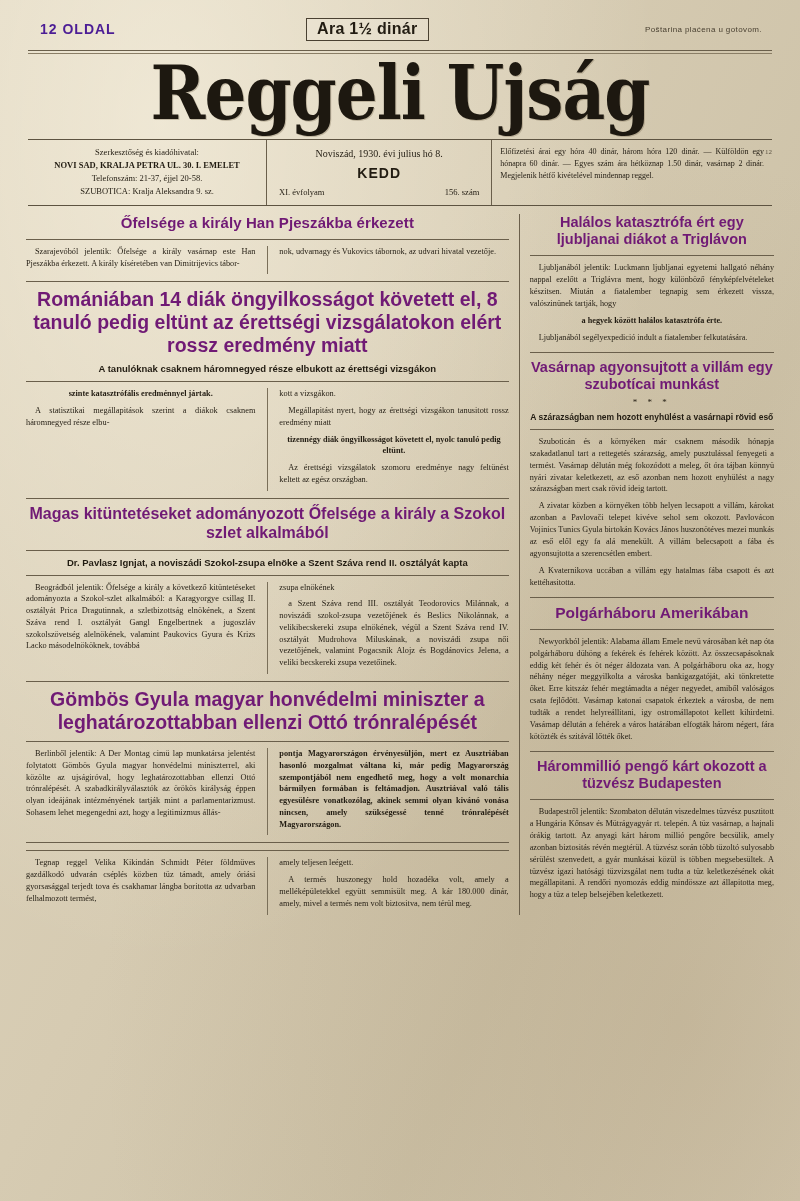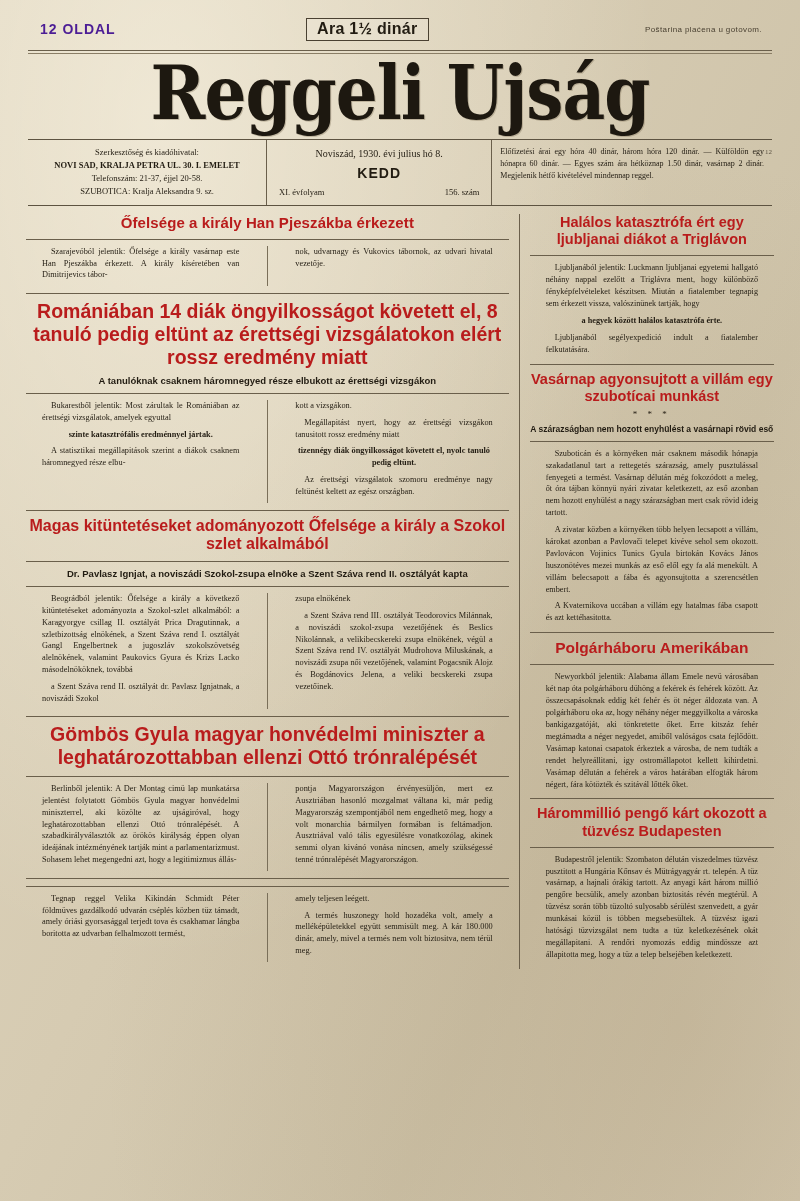--- a/index.html
+++ b/index.html
@@ -93,38 +93,38 @@
     gap:0;
   }
   .left{width:66%;padding-right:10px;box-sizing:border-box;border-right:1px solid #6a5f4b;}
   .right{width:34%;padding-left:10px;box-sizing:border-box;}
 
   h2.hl{
     font-family:"Liberation Sans",sans-serif;
     font-weight:bold;
     text-align:center;
     margin:0 0 4px;
-    color:#b91c1c;
+    color:#701a75;
     line-height:1.18;
   }
   .hl-lead{font-size:15px;letter-spacing:.1px;}
   .hl-big{font-size:19.5px;line-height:1.25;}
   .hl-med{font-size:16px;}
   .hl-r{font-size:14.5px;line-height:1.25;}
   .sub{
     font-family:"Liberation Sans",sans-serif;
     font-weight:bold;font-size:9.5px;text-align:center;margin:6px 0 6px;
   }
   .subsm{font-family:"Liberation Sans",sans-serif;font-weight:bold;font-size:8.5px;text-align:center;margin:4px 0 5px;}
 
   .rule{border:0;border-top:1px solid #6a5f4b;margin:7px 0 6px;}
 
   .cols2{display:flex;gap:12px;}
   .cols2 > div{flex:1;}
-  p{margin:0 16px 5px;text-align:justify;font-size:8.3px;line-height:1.42;hyphens:auto;}
+  p{margin:0 0 5px;text-align:justify;font-size:8.3px;line-height:1.42;hyphens:auto;}
   p.ind{text-indent:9px;}
   p.ctr{text-align:center;}
   .col-rule{border-left:1px solid #7a6f59;}
 
   .right p{font-size:8.2px;line-height:1.45;}
   .right h2{margin-top:0;}
   .sep-stars{text-align:center;font-size:9px;letter-spacing:4px;margin:2px 0 5px;}
   .rsec{margin-bottom:8px;}
   .pagenum{position:absolute;right:28px;top:148px;font-size:7px;color:#5a5040;}
 </style>
@@ -184,21 +184,20 @@
       </div>
 
       <hr class="rule">
 
       <div>
         <h2 class="hl hl-big">Romániában 14 diák öngyilkosságot követett el, 8 tanuló pedig eltünt az érettségi vizsgálatokon elért rossz eredmény miatt</h2>
         <div class="sub">A tanulóknak csaknem háromnegyed része elbukott az érettségi vizsgákon</div>
         <hr class="rule">
         <div class="cols2">
           <div>
-            <p class="ind">Bukarestből jelentik: Most zárultak le Romániában az érettségi vizsgálatok, amelyek egyuttal</p>
             <p class="ctr" style="font-weight:bold;">szinte katasztrófális eredménnyel jártak.</p>
             <p class="ind">A statisztikai megállapitások szerint a diákok csaknem háromnegyed része elbu-</p>
           </div>
           <div class="col-rule" style="padding-left:11px;">
             <p>kott a vizsgákon.</p>
             <p class="ind">Megállapitást nyert, hogy az érettségi vizsgákon tanusitott rossz eredmény miatt</p>
             <p class="ctr" style="font-weight:bold;">tizennégy diák öngyilkosságot követett el, nyolc tanuló pedig eltünt.</p>
             <p class="ind">Az érettségi vizsgálatok szomoru eredménye nagy feltünést keltett az egész országban.</p>
           </div>
         </div>
@@ -207,39 +206,38 @@
       <hr class="rule">
 
       <div>
         <h2 class="hl hl-med">Magas kitüntetéseket adományozott Őfelsége a király a Szokol szlet alkalmából</h2>
         <hr class="rule">
         <div class="sub">Dr. Pavlasz Ignjat, a noviszádi Szokol-zsupa elnöke a Szent Száva rend II. osztályát kapta</div>
         <hr class="rule">
         <div class="cols2">
           <div>
             <p class="ind">Beográdból jelentik: Őfelsége a király a következő kitüntetéseket adományozta a Szokol-szlet alkalmából: a Karagyorgye csillag II. osztályát Prica Dragutinnak, a szletbizottság elnökének, a Szent Száva rend I. osztályát Gangl Engelbertnek a jugoszláv szokolszövetség alelnökének, valamint Paukovics Gyura és Krizs Lacko másodelnököknek, továbbá</p>
-            <p class="ind">a Szent Száva rend II. osztályát dr. Pavlasz Ignjatnak, a noviszádi Szokol</p>
           </div>
           <div class="col-rule" style="padding-left:11px;">
             <p>zsupa elnökének</p>
             <p class="ind">a Szent Száva rend III. osztályát Teodorovics Milánnak, a noviszádi szokol-zsupa vezetőjének és Beslics Nikolánnak, a velikibecskereki zsupa elnökének, végül a Szent Száva rend IV. osztályát Mudrohova Miluskának, a noviszádi zsupa női vezetőjének, valamint Pogacsnik Alojz és Bogdánovics Jelena, a veliki becskereki zsupa vezetőinek.</p>
           </div>
         </div>
       </div>
 
       <hr class="rule">
 
       <div>
         <h2 class="hl hl-big">Gömbös Gyula magyar honvédelmi miniszter a leghatározottabban ellenzi Ottó trónralépését</h2>
         <hr class="rule">
         <div class="cols2">
           <div>
             <p class="ind">Berlinből jelentik: A Der Montag cimü lap munkatársa jelentést folytatott Gömbös Gyula magyar honvédelmi miniszterrel, aki közölte az ujságiróval, hogy leghatározottabban ellenzi Ottó trónralépését. A szabadkirályválasztók az örökös királyság éppen olyan ideájának intézményének tartják mint a parlamentarizmust. Sohasem lehet megengedni azt, hogy a legitimizmus állás-</p>
           </div>
-          <div class="col-rule" style="padding-left:11px;">
+          <div class="col-rule" style="padding-left:11px;font-weight:bold;">
             <p>pontja Magyarországon érvényesüljön, mert ez Ausztriában hasonló mozgalmat váltana ki, már pedig Magyarország szempontjából nem engedhető meg, hogy a volt monarchia bármilyen formában is feltámadjon. Ausztriával való tális egyesülésre vonatkozólag, akinek semmi olyan kivánó vonása nincsen, amely szükségessé tenné trónralépését Magyarországon.</p>
           </div>
         </div>
       </div>
 
       <hr class="rule">
 
       <div>
         <hr class="rule">
         <div class="cols2">

